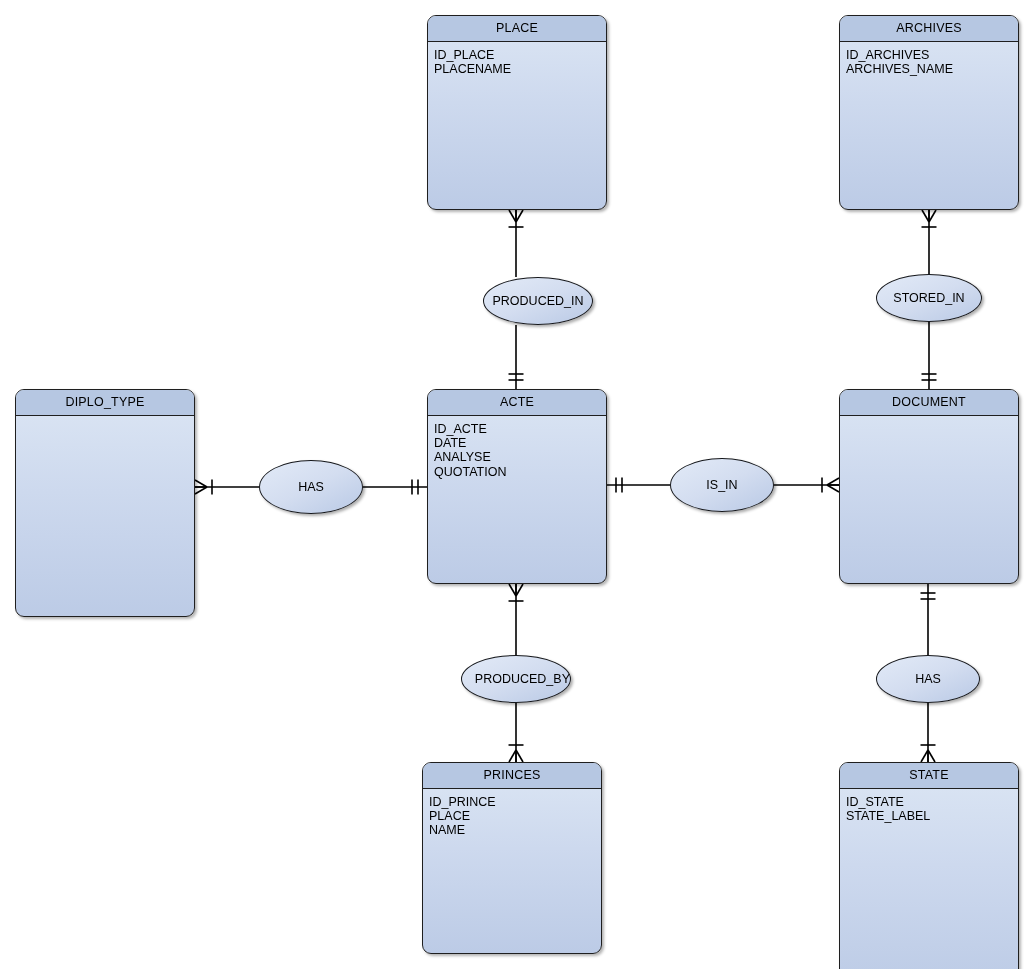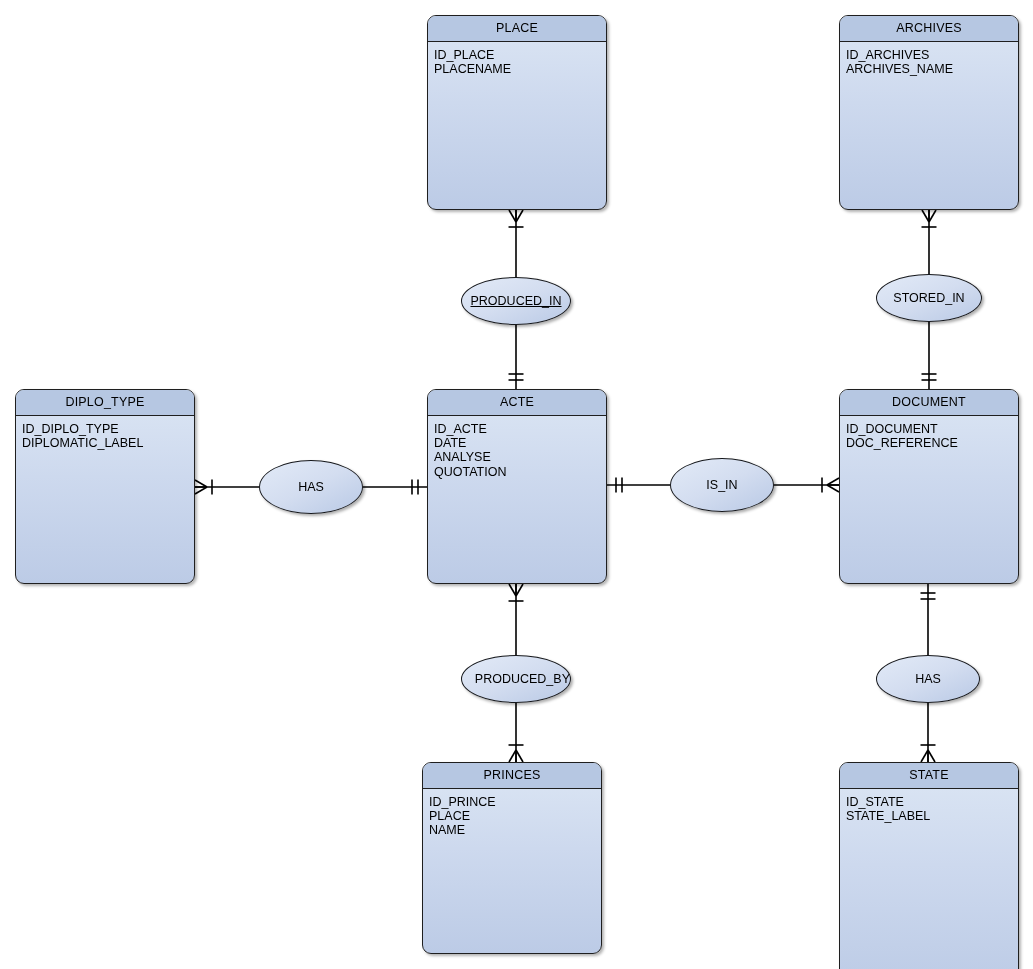--- a/index.html
+++ b/index.html
@@ -142,64 +142,56 @@
   </div>
 
   <div class="entity" style="left: 839px; top: 15px; width: 180px; height: 195px;">
     <div class="entity-header">ARCHIVES</div>
     <div class="entity-attrs">
       <div class="attr">ID_ARCHIVES</div>
       <div class="attr">ARCHIVES_NAME</div>
     </div>
   </div>
 
-  <div class="entity" style="left: 15px; top: 389px; width: 180px; height: 195px;">
+  <div class="entity" style="left: 15px; top: 389px; width: 180px; height: 228px;">
     <div class="entity-header">DIPLO_TYPE</div>
-    <div class="entity-attrs">
-      <div class="attr">ID_DIPLO_TYPE</div>
-      <div class="attr">DIPLOMATIC_LABEL</div>
-    </div>
   </div>
 
   <div class="entity" style="left: 427px; top: 389px; width: 180px; height: 195px;">
     <div class="entity-header">ACTE</div>
     <div class="entity-attrs">
       <div class="attr">ID_ACTE</div>
       <div class="attr">DATE</div>
       <div class="attr">ANALYSE</div>
       <div class="attr">QUOTATION</div>
     </div>
   </div>
 
   <div class="entity" style="left: 839px; top: 389px; width: 180px; height: 195px;">
     <div class="entity-header">DOCUMENT</div>
-    <div class="entity-attrs">
-      <div class="attr">ID_DOCUMENT</div>
-      <div class="attr">DOC_REFERENCE</div>
-    </div>
   </div>
 
   <div class="entity" style="left: 422px; top: 762px; width: 180px; height: 192px;">
     <div class="entity-header">PRINCES</div>
     <div class="entity-attrs">
       <div class="attr">ID_PRINCE</div>
       <div class="attr">PLACE</div>
       <div class="attr">NAME</div>
     </div>
   </div>
 
   <div class="entity" style="left: 839px; top: 762px; width: 180px; height: 228px;">
     <div class="entity-header">STATE</div>
     <div class="entity-attrs">
       <div class="attr">ID_STATE</div>
       <div class="attr">STATE_LABEL</div>
     </div>
   </div>
 
-  <div class="rel" style="left: 461px; top: 277px; width: 110px; height: 48px; text-decoration: underline;">
+  <div class="rel" style="left: 483px; top: 277px; width: 110px; height: 48px;">
     <span>PRODUCED_IN</span>
   </div>
   <div class="rel" style="left: 876px; top: 274px; width: 106px; height: 48px;">
     <span>STORED_IN</span>
   </div>
   <div class="rel" style="left: 259px; top: 460px; width: 104px; height: 54px;">
     <span>HAS</span>
   </div>
   <div class="rel" style="left: 670px; top: 458px; width: 104px; height: 54px;">
     <span>IS_IN</span>

